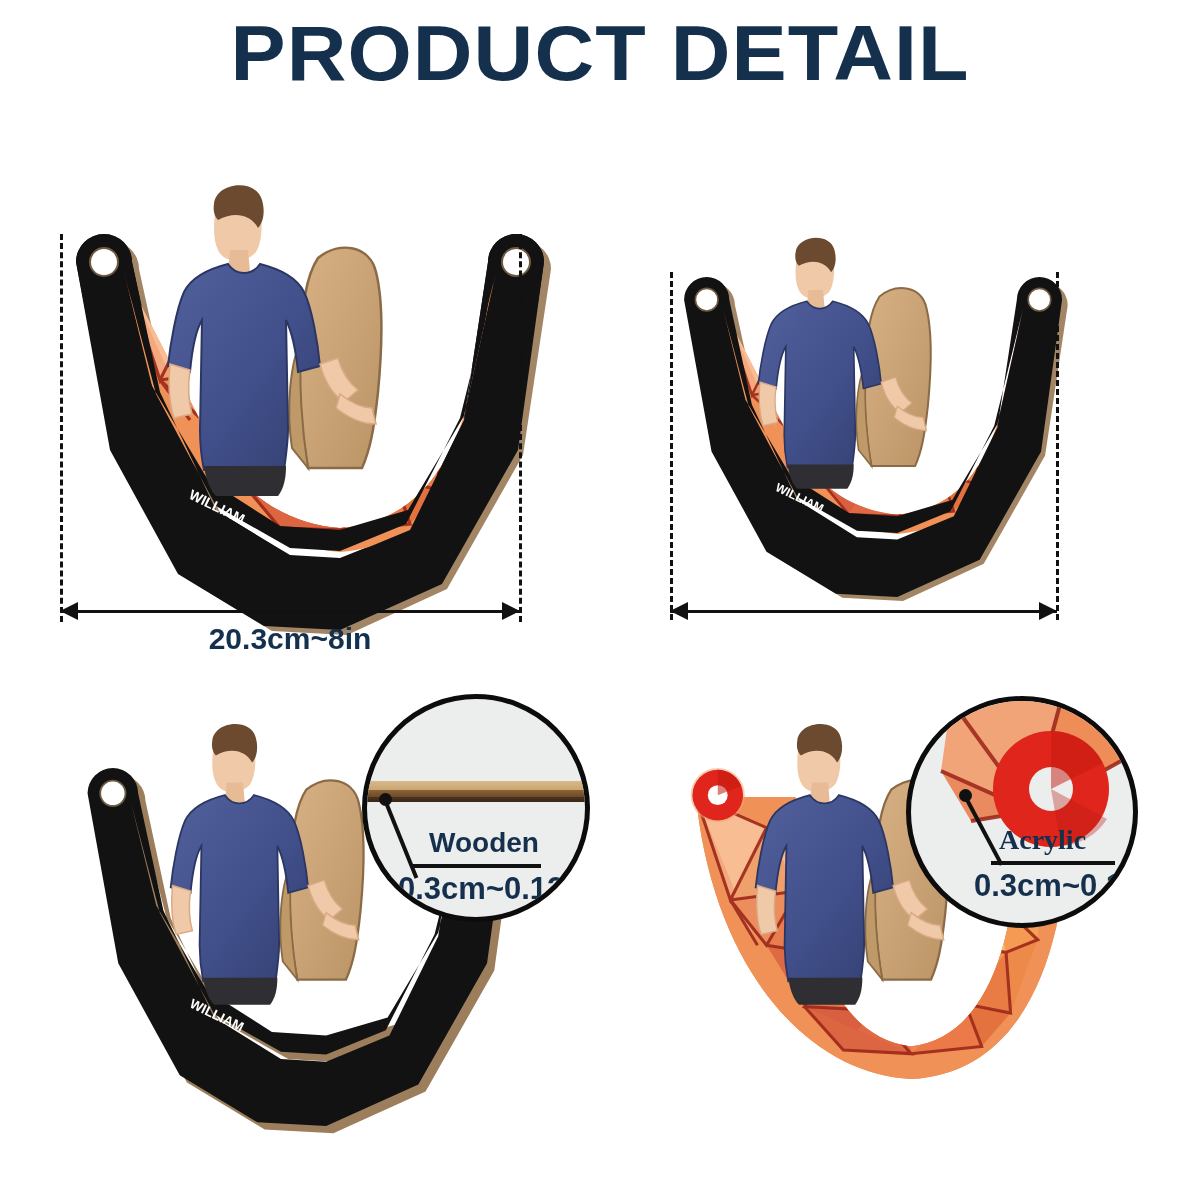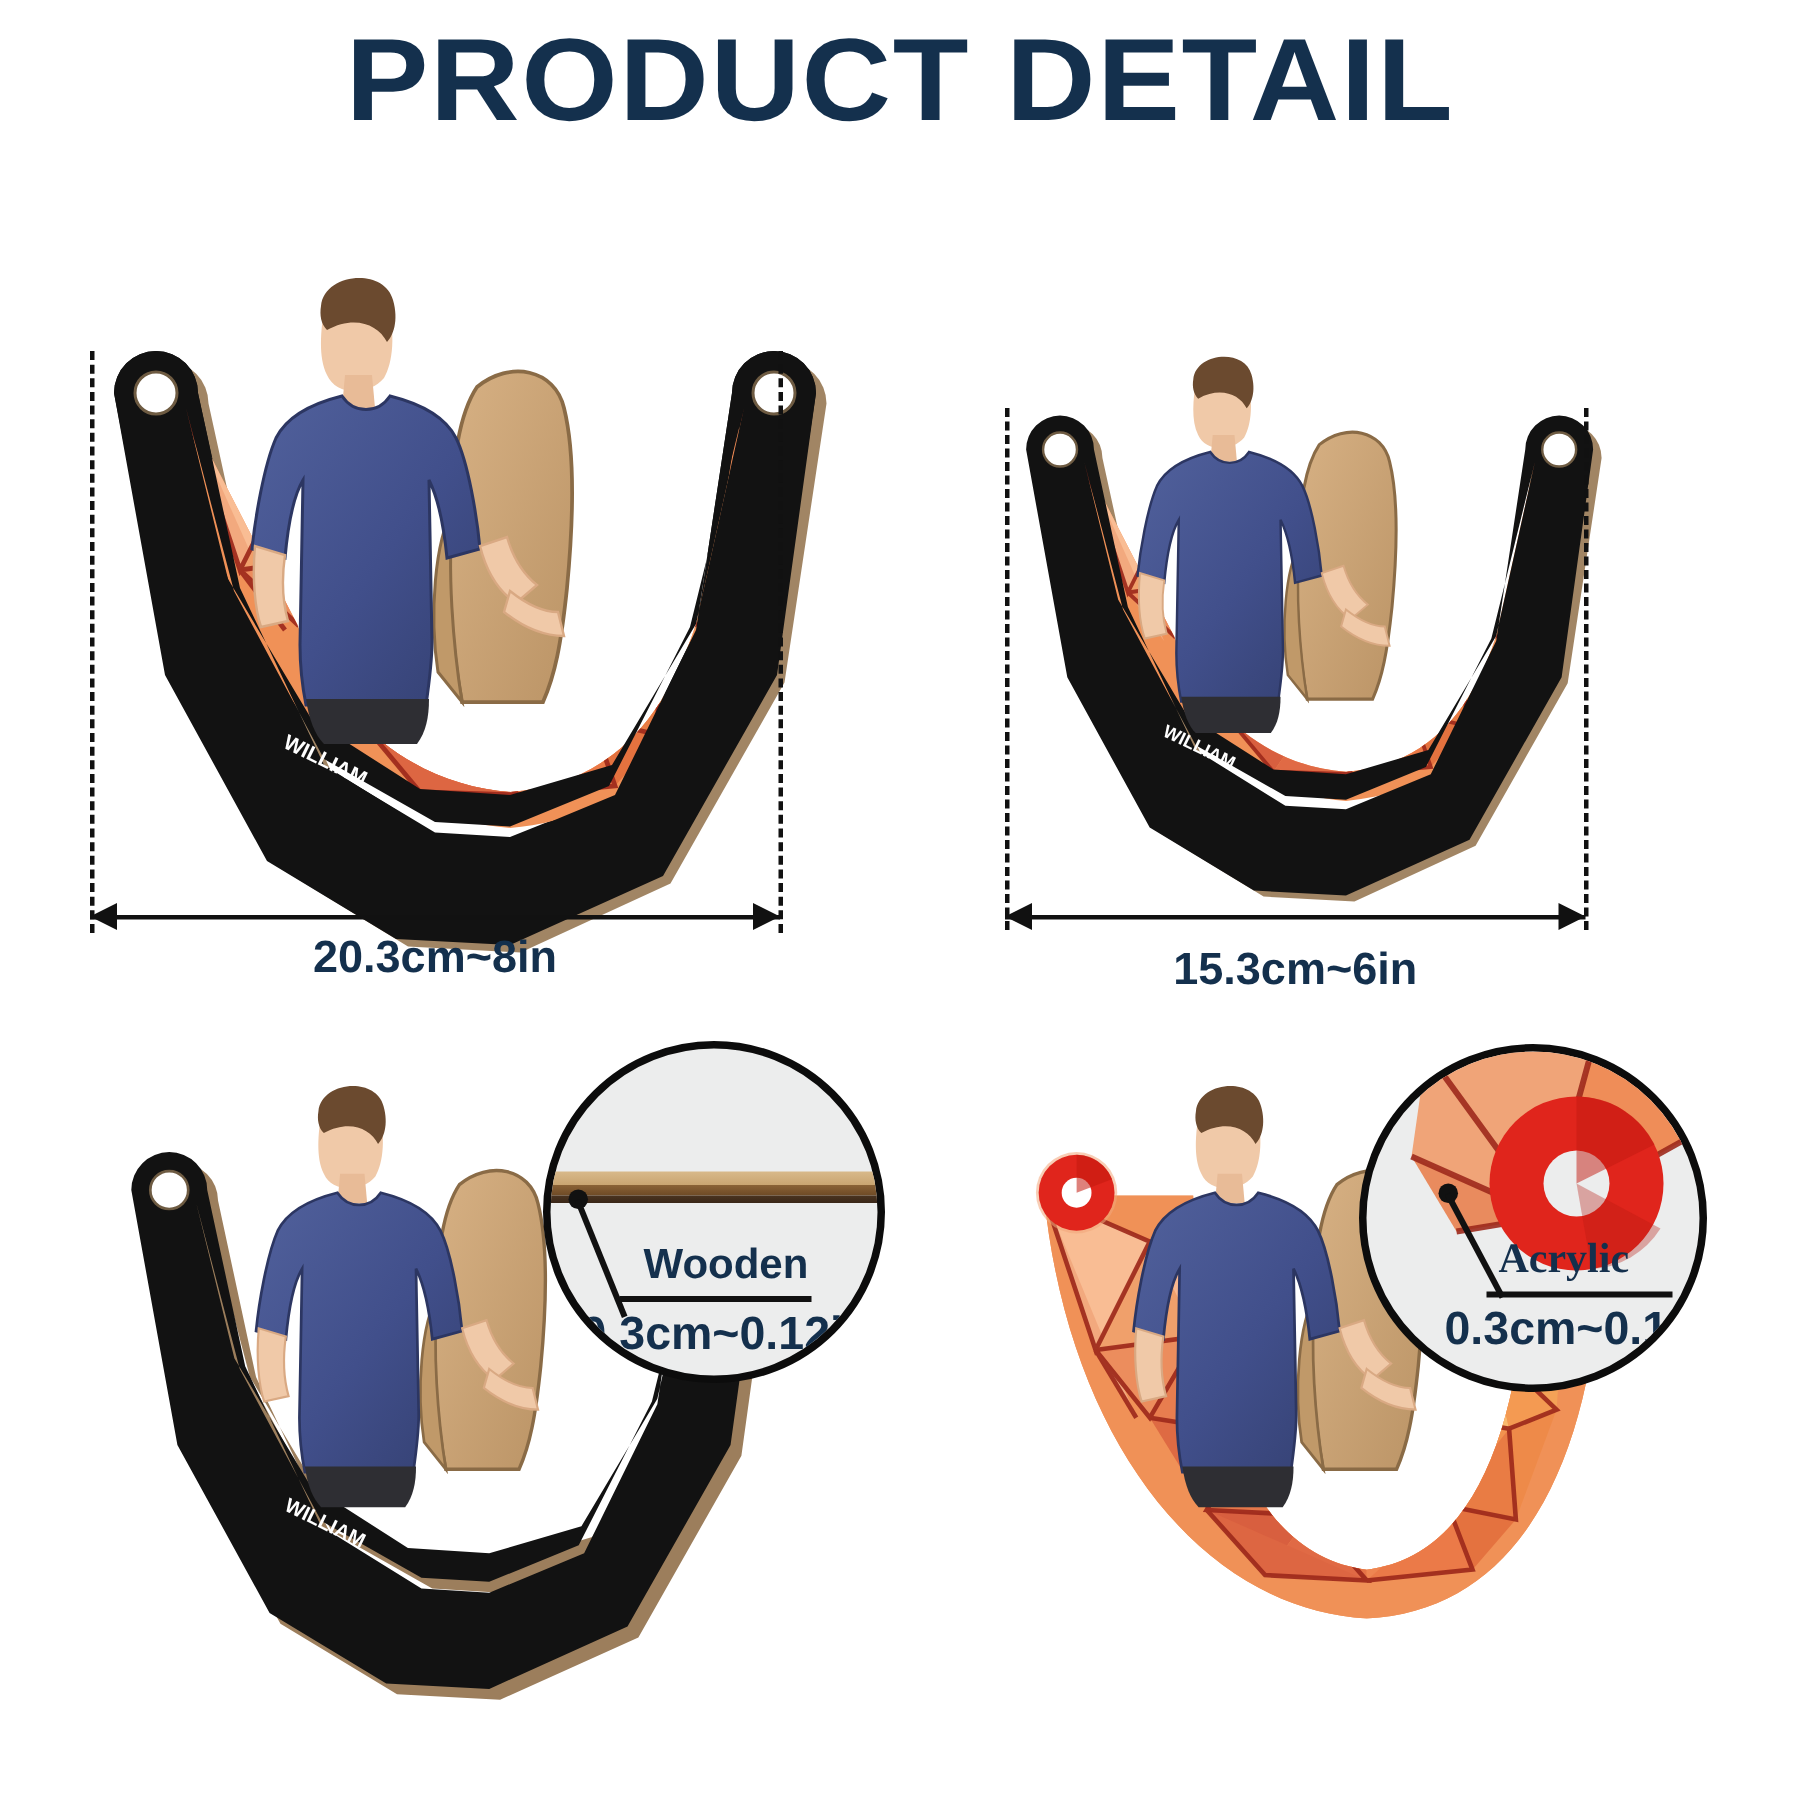--- a/index.html
+++ b/index.html
@@ -69,21 +69,21 @@
     box-sizing:border-box;
   }
   .callout-inner{position:absolute;left:0;top:0;width:100%;height:100%;}
   .co-text{
     position:absolute;
     color:#14304d;
     font-weight:bold;
     white-space:nowrap;
   }
   .co-material{font-size:28px;}
-  .co-thick{font-size:31px;}
+  .co-thick{font-size:31px;margin-left:11px;}
   .co-rule{position:absolute;height:4px;background:#111;}
   .co-dot{position:absolute;width:13px;height:13px;border-radius:50%;background:#111;}
   .co-leader{position:absolute;height:4px;background:#111;transform-origin:left center;}
 
   
   .woodband{position:absolute;left:-6%;width:112%;}
   .wb1{height:9px;background:linear-gradient(#d8b98a,#c9a571);}
   .wb2{height:7px;background:linear-gradient(#8a6236,#6e4a26);}
   .wb3{height:5px;background:linear-gradient(#4a3320,#3a2718);}
 
@@ -400,21 +400,20 @@
         <tspan>TOBI</tspan>
       </text>
     </svg>
   </div>
 
   <div class="dashline" style="left:670px;top:272px;height:348px;"></div>
   <div class="dashline" style="left:1056px;top:272px;height:348px;"></div>
   <div class="dimrow" style="left:670px;top:610px;width:387px;"></div>
   <div class="arrowL" style="left:670px;top:602px;"></div>
   <div class="arrowR" style="left:1039px;top:602px;"></div>
-  <div class="dimlabel" style="left:670px;top:630px;width:387px;">15.3cm~6in</div>
 
   <div class="abs" style="left:55px;top:710px;width:470px;height:380px;">
     <svg width="470" height="380" viewBox="0 0 520 400">
 
       <path d="M 36,82 A 28 28 0 1 1 92,82 L 120,212 L 176,330 L 250,376 L 300,379 L 370,350 L 424,240 L 448,82 A 28 28 0 1 1 504,82 L 478,270 L 402,404 L 300,450 L 224,446 L 138,394 L 70,270 Z
                M 84,92 L 116,214 L 176,326 L 250,368 L 300,371 L 366,344 L 420,238 L 456,92 L 424,236 L 368,330 L 300,350 L 240,346 L 168,300 L 112,206 Z" fill="#9c7e5c" fill-rule="evenodd" transform="translate(8,8)"></path>
 
       <path d="M 36,82 A 28 28 0 1 1 92,82 L 120,212 L 176,330 L 250,376 L 300,379 L 370,350 L 424,240 L 448,82 A 28 28 0 1 1 504,82 L 478,270 L 402,404 L 300,450 L 224,446 L 138,394 L 70,270 Z
                M 84,92 L 116,214 L 176,326 L 250,368 L 300,371 L 366,344 L 420,238 L 456,92 L 424,236 L 368,330 L 300,350 L 240,346 L 168,300 L 112,206 Z" fill="#121212" fill-rule="evenodd"></path>
 

